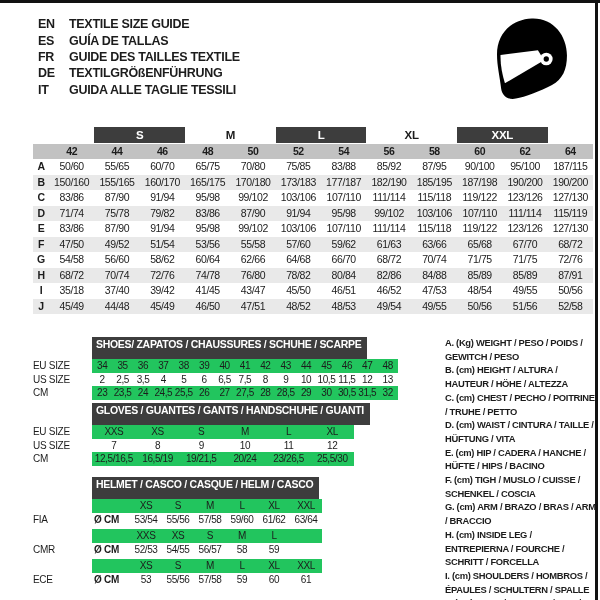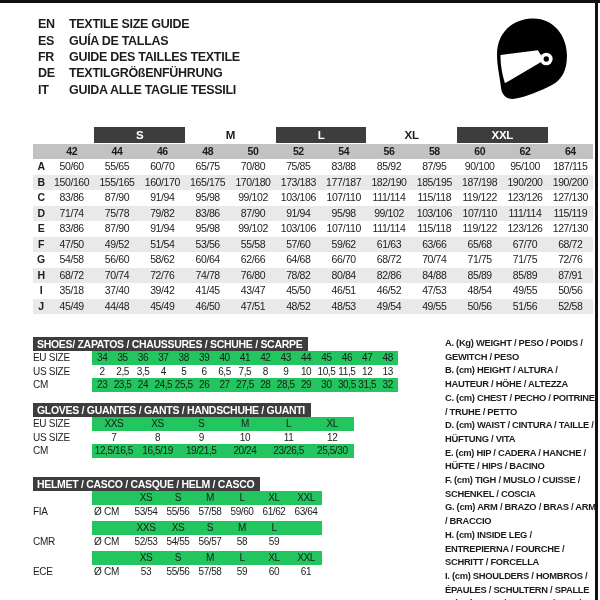--- a/index.html
+++ b/index.html
@@ -29,28 +29,28 @@
   .mt-cell{text-align:center;font-size:10.5px;line-height:15px;white-space:nowrap;letter-spacing:-0.4px;}
   .mt-colnum{font-weight:bold;}
   .mt-row{height:15.5px;}
   .mt-row .mt-cell{line-height:15.5px;}
   .mt-row.alt{background:#e9e9e9;}
   .mt-letter{font-weight:bold;}
 
   
   .bt{position:absolute;left:33px;}
   .bt-row{display:flex;align-items:stretch;height:13.5px;}
-  .bt-bar-row{height:14px;flex-direction:column;}
+  .bt-bar-row{height:22px;}
   .bt-label{width:59px;font-weight:normal;font-size:10px;line-height:13.5px;white-space:nowrap;}
   .bt-bar{background:#3d3d3d;color:#fff;font-weight:bold;font-size:10.5px;line-height:14px;
           padding:0 6px 0 4px;white-space:nowrap;width:fit-content;}
   .bt-content{display:flex;align-items:center;}
   .bt-content.shaded{background:#22c55e;}
   .bt-cell{text-align:center;font-size:10px;white-space:nowrap;letter-spacing:-0.4px;}
-  .bt-unit{width:36px;font-weight:normal;font-size:10px;text-align:left;padding-left:2px;white-space:nowrap;}
+  .bt-unit{width:36px;font-weight:bold;font-size:10px;text-align:left;padding-left:2px;white-space:nowrap;}
 
   .shoes{top:337px;}
   .shoes .bt-cell{width:20.4px;}
   .gloves{top:403px;}
   .gloves .bt-cell{width:43.7px;}
   .helmet{top:477px;}
   .helmet .bt-cell{width:32px;}
   .helmet .bt-row:nth-child(4),.helmet .bt-row:nth-child(6){margin-top:3px;}
 
   

